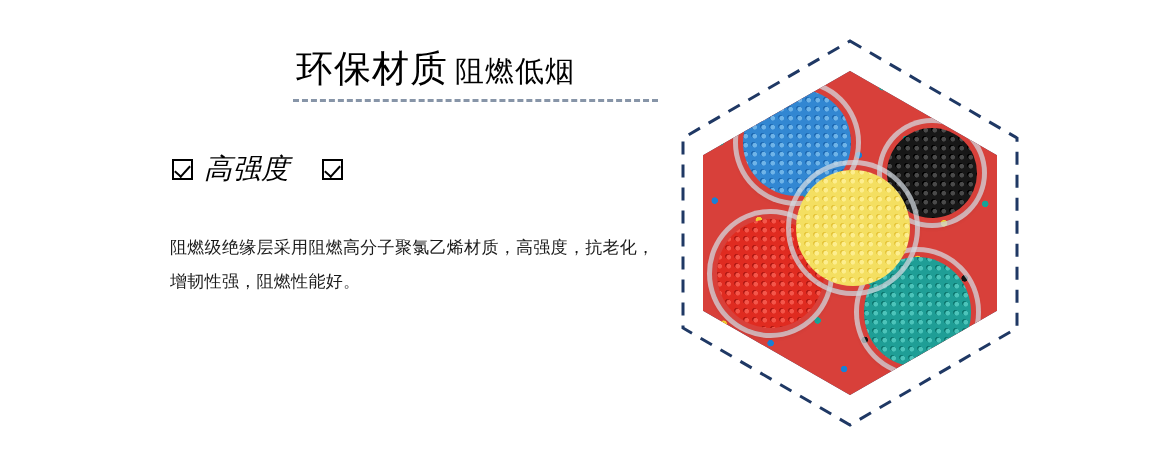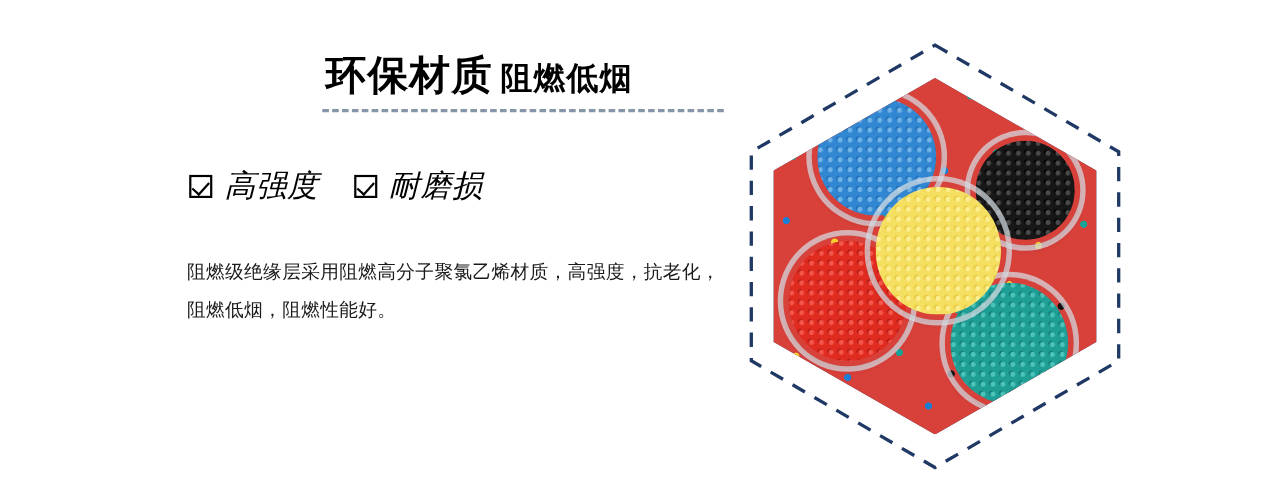--- a/index.html
+++ b/index.html
@@ -33,27 +33,27 @@
     top: 50px;
     width: 360px;
   }
   .title-line {
     white-space: nowrap;
     line-height: 1.0;
     color: #000000;
   }
   .title-main {
     font-size: 37px;
-    font-weight: bold;
+    font-weight: normal;
     letter-spacing: 1px;
     color: #000000;
   }
   .title-sub {
     font-size: 29px;
-    font-weight: 700;
+    font-weight: 400;
     letter-spacing: 1px;
     color: #000000;
     margin-left: 7px;
     margin-top: 16px;
   }
   .title-rule {
     position: absolute;
     left: 293px;
     top: 99px;
     width: 365px;
@@ -239,27 +239,26 @@
 
     <div class="features">
 
       <div class="feature">
         <span class="checkbox-icon"></span>
         <span class="feature-label">高强度</span>
       </div>
 
       <div class="feature">
         <span class="checkbox-icon"></span>
-        <span class="feature-label">耐磨损</span>
       </div>
 
 
     </div>
 
-    <div class="body-text">阻燃级绝缘层采用阻燃高分子聚氯乙烯材质，高强度，抗老化，阻燃低烟，阻燃性能好。</div>
+    <div class="body-text">阻燃级绝缘层采用阻燃高分子聚氯乙烯材质，高强度，抗老化，增韧性强，阻燃性能好。</div>
 
   </div>
 
   <div class="hex-wrap">
 
     <svg class="hex-dash" viewBox="0 0 340 390">
       <polygon points="170,3 337,100 337,290 170,387 3,290 3,100" fill="none" stroke="#1f3864" stroke-width="3" stroke-dasharray="13 10" stroke-linecap="butt"></polygon>
     </svg>
 
     <div class="hex-photo">

